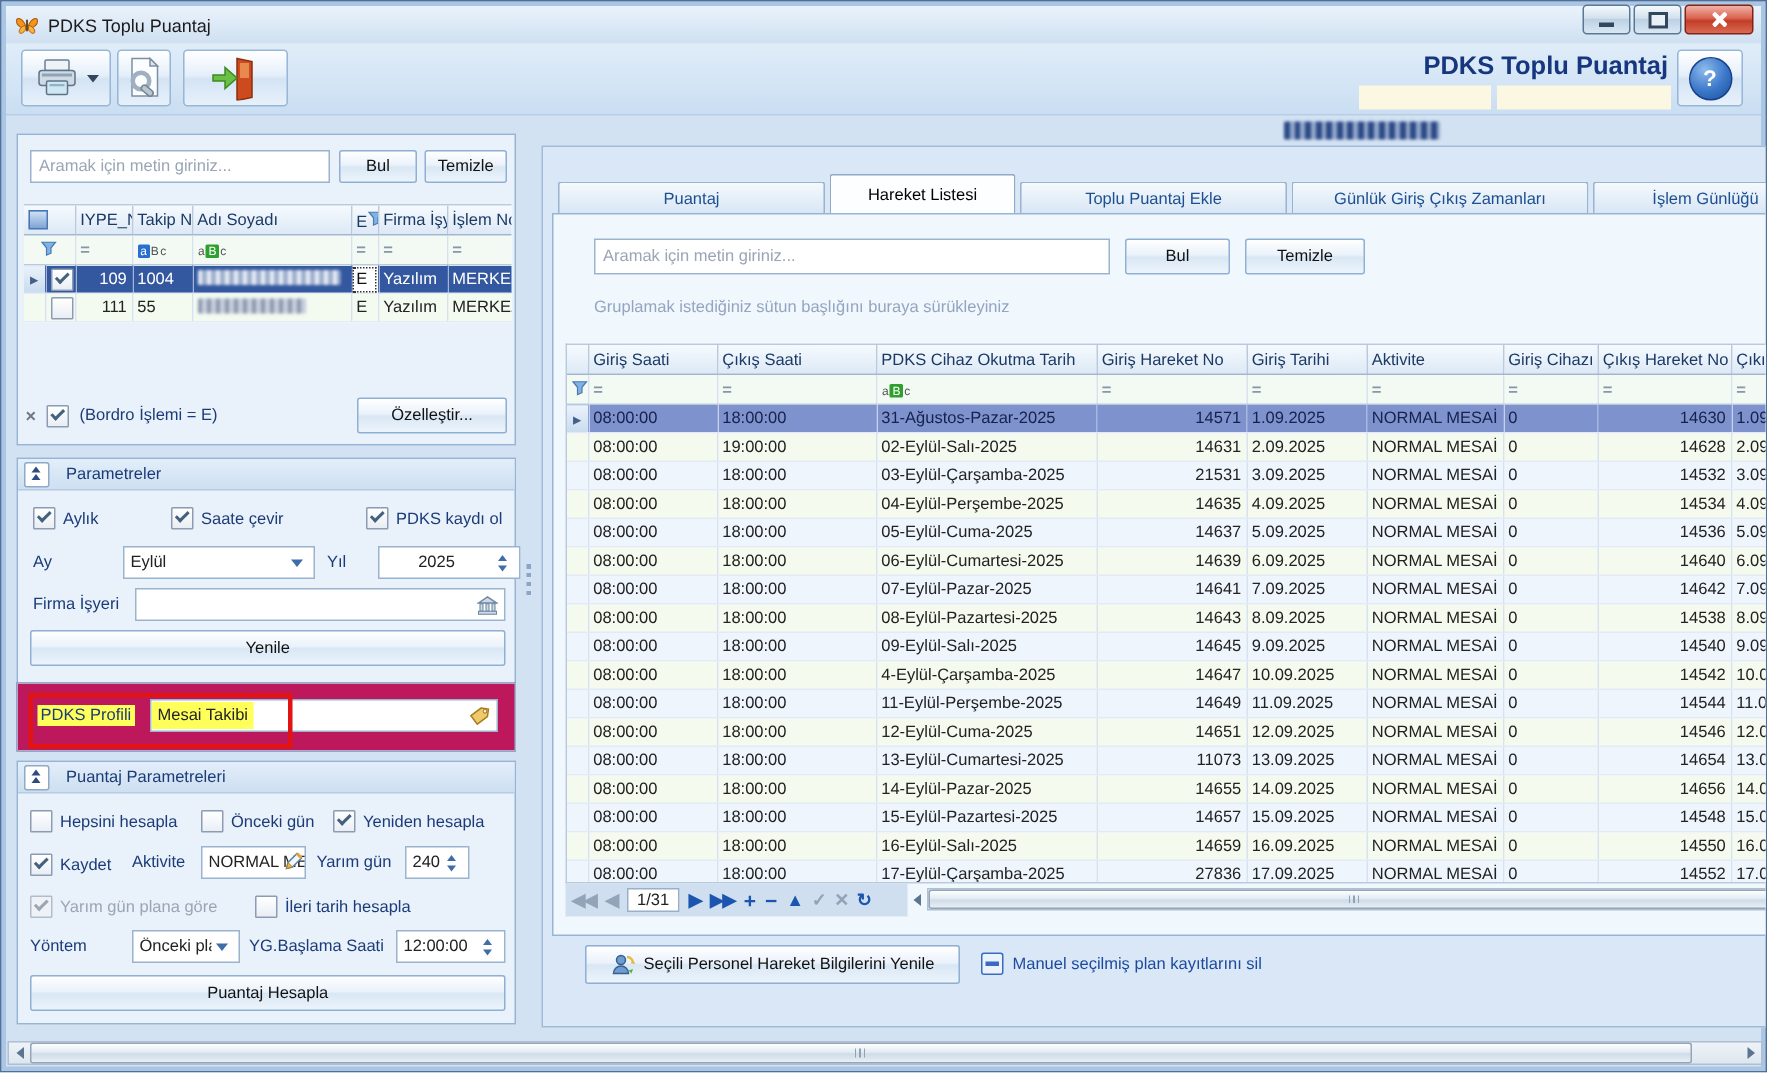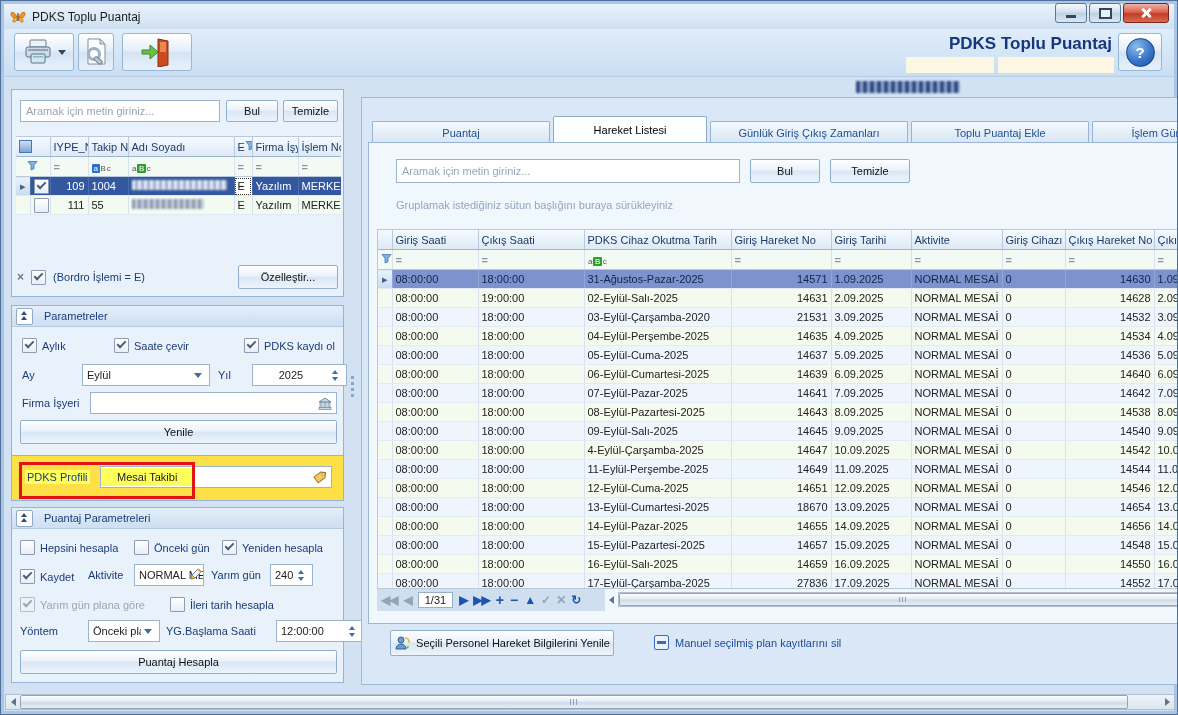--- a/index.html
+++ b/index.html
@@ -133,21 +133,21 @@
   .posbox{border:1px solid #9ab0c8;background:#fff;padding:1px 6px;font-size:11px;color:#222;letter-spacing:0}
   .sbar{display:flex;align-items:center;background:linear-gradient(#eef3f8,#dde6ef);border:1px solid #b0c0d0;box-sizing:border-box}
   .sthumb{height:100%;border:1px solid #93a5b8;border-radius:2px;box-sizing:border-box;position:relative;
     background:linear-gradient(#fdfefe,#e3ebf3 45%,#cfdbe7 55%,#e8eff6)}
   .sthumb::after{content:"";position:absolute;top:3px;bottom:3px;left:50%;width:8px;margin-left:-4px;
     background:repeating-linear-gradient(90deg,#8fa1b4 0 1px,transparent 1px 3px)}
   .sarr{width:14px;height:100%;display:flex;align-items:center;justify-content:center;flex:none}
   .tri-l{width:0;height:0;border-top:4px solid transparent;border-bottom:4px solid transparent;border-right:5px solid #5b7490}
   .tri-r{width:0;height:0;border-top:4px solid transparent;border-bottom:4px solid transparent;border-left:5px solid #5b7490}
   .ihscroll{position:absolute;left:240px;top:448px;right:0;height:17px;display:flex;align-items:center}
-  .rfoot-btn{position:absolute;left:28px;top:532px;width:224px;height:26px;gap:5px}
+  .rfoot-btn{position:absolute;left:28px;top:532px;width:250px;height:26px;gap:5px}
   .del-group{position:absolute;left:292px;top:537px;display:flex;align-items:center;gap:6px;color:#1b4a9e}
   .del-ic{width:13px;height:13px;border:1px solid #3a6bc0;background:#eaf2fc;border-radius:2px;position:relative;flex:none}
   .del-ic::after{content:"";position:absolute;left:2px;top:5px;right:2px;height:3px;background:#3a6bc0}
   .bscroll{position:absolute;left:4px;bottom:4px;width:1170px;height:16px}
   
   .pen{position:absolute;right:1px;top:2px}
 </style>
 </head>
 <body>
 
@@ -323,25 +323,25 @@
         <path d="M1 5l6-4 6 4z" fill="#cdd9e6" stroke="#6e86a0"></path>
         <rect x="2" y="5.5" width="2" height="5" fill="#cdd9e6" stroke="#6e86a0" stroke-width="0.7"></rect>
         <rect x="6" y="5.5" width="2" height="5" fill="#cdd9e6" stroke="#6e86a0" stroke-width="0.7"></rect>
         <rect x="10" y="5.5" width="2" height="5" fill="#cdd9e6" stroke="#6e86a0" stroke-width="0.7"></rect>
         <rect x="1" y="10.5" width="12" height="2" fill="#cdd9e6" stroke="#6e86a0" stroke-width="0.7"></rect>
       </svg>
     </div>
     <div class="btn" style="position:absolute;left:8px;top:114px;width:317px;height:24px">Yenile</div>
   </div>
 
-  <div class="lbox" id="box3" style="background:#fde047">
+  <div class="lbox" id="box3" style="background:#be185d">
     <div class="red-ol"></div>
     <span class="lab ylw" style="left:13px;top:14px;padding:1px 2px">PDKS Profili</span>
     <div class="field" style="left:88px;top:10px;width:232px;padding:0">
-      <span class="ylw" style="padding:3px 16px">Mesai Takibi</span>
+      <span class="ylw" style="padding:3px 4px">Mesai Takibi</span>
       <svg style="margin-left:auto;margin-right:3px" width="15" height="14" viewBox="0 0 15 14">
         <path d="M7 2h5v5l-6 6-5-5z" fill="#f0c96b" stroke="#a87b1e" transform="rotate(8 7 7)"></path>
         <circle cx="10.3" cy="4.2" r="1.2" fill="#fff" stroke="#a87b1e" stroke-width="0.7"></circle>
       </svg>
     </div>
   </div>
 
   <div class="lbox" id="box4">
     <div class="ghead">
       <div class="colbtn"></div>
@@ -389,44 +389,44 @@
         <span class="cblbl">İleri tarih hesapla</span>
     </div>
     <span class="lab" style="left:8px;top:117px">Yöntem</span>
     <div class="field" style="left:76px;top:112px;width:72px">
       <span style="overflow:hidden;white-space:nowrap">Önceki plan</span>
       <span class="drop">
           <span class="tri-dn"></span>
         </span>
     </div>
     <span class="lab" style="left:154px;top:117px">YG.Başlama Saati</span>
-    <div class="field" style="left:264px;top:112px;width:88px">
+    <div class="field" style="left:252px;top:112px;width:73px">
       <span style="margin-right:auto">12:00:00</span>
       <span class="spin-arrows">
           <span class="tri-up-s"></span>
           <span class="tri-dn-s"></span>
         </span>
     </div>
     <div class="btn" style="position:absolute;left:8px;top:142px;width:317px;height:24px">Puantaj Hesapla</div>
   </div>
 
   <div class="vsplit">
       <div class="grip"></div>
     </div>
 
   <div class="phead">
     <span class="redact rd-navy" style="position:absolute;left:495px;top:3px"></span>
   </div>
 
   <div class="router">
     <div class="tabs">
       <div class="tab" style="width:178px">Puantaj</div>
-      <div class="tab active" style="width:154px">Hareket Listesi</div>
+      <div class="tab active" style="width:124px">Hareket Listesi</div>
+      <div class="tab" style="width:178px">Toplu Puantaj Ekle</div>
       <div class="tab" style="width:198px">Günlük Giriş Çıkış Zamanları</div>
-      <div class="tab" style="width:178px">Toplu Puantaj Ekle</div>
       <div class="tab" style="width:150px">İşlem Günlüğü</div>
     </div>
 
     <div class="tabpage">
       <input class="srch-input" style="position: absolute; left: 27px; top: 16px; width: 344px; height: 24px;" placeholder="Aramak için metin giriniz...">
       <div class="btn" style="position:absolute;left:381px;top:16px;width:70px;height:24px">Bul</div>
       <div class="btn" style="position:absolute;left:461px;top:16px;width:80px;height:24px">Temizle</div>
       <div class="hint">Gruplamak istediğiniz sütun başlığını buraya sürükleyiniz</div>
 
       <div class="mgridwrap">
@@ -493,21 +493,21 @@
                 <td>2.09.2025</td>
                 <td>NORMAL MESAİ</td>
                 <td>0</td>
                 <td class="num">14628</td>
                 <td>2.09.2025</td>
               </tr>
               <tr class="altA">
                 <td class="ind"></td>
                 <td>08:00:00</td>
                 <td>18:00:00</td>
-                <td>03-Eylül-Çarşamba-2020</td>
+                <td>03-Eylül-Çarşamba-2025</td>
                 <td class="num">21531</td>
                 <td>3.09.2025</td>
                 <td>NORMAL MESAİ</td>
                 <td>0</td>
                 <td class="num">14532</td>
                 <td>3.09.2025</td>
               </tr>
               <tr class="altB">
                 <td class="ind"></td>
                 <td>08:00:00</td>
@@ -614,21 +614,21 @@
                 <td>NORMAL MESAİ</td>
                 <td>0</td>
                 <td class="num">14546</td>
                 <td>12.09.2025</td>
               </tr>
               <tr class="altA">
                 <td class="ind"></td>
                 <td>08:00:00</td>
                 <td>18:00:00</td>
                 <td>13-Eylül-Cumartesi-2025</td>
-                <td class="num">18670</td>
+                <td class="num">11073</td>
                 <td>13.09.2025</td>
                 <td>NORMAL MESAİ</td>
                 <td>0</td>
                 <td class="num">14654</td>
                 <td>13.09.2025</td>
               </tr>
               <tr class="altB">
                 <td class="ind"></td>
                 <td>08:00:00</td>
                 <td>18:00:00</td>

